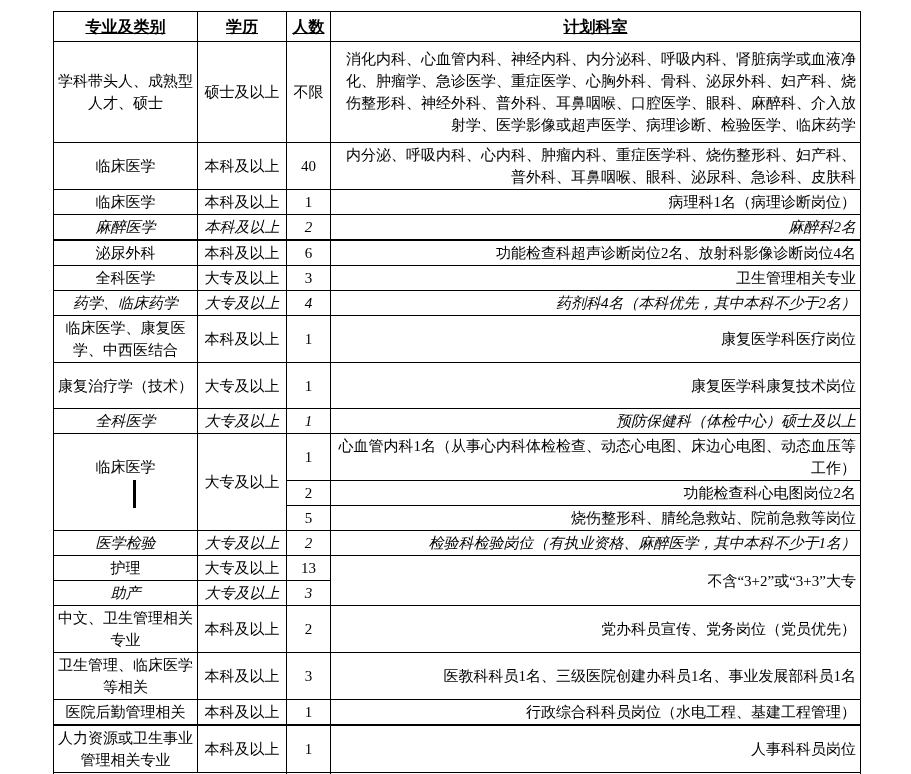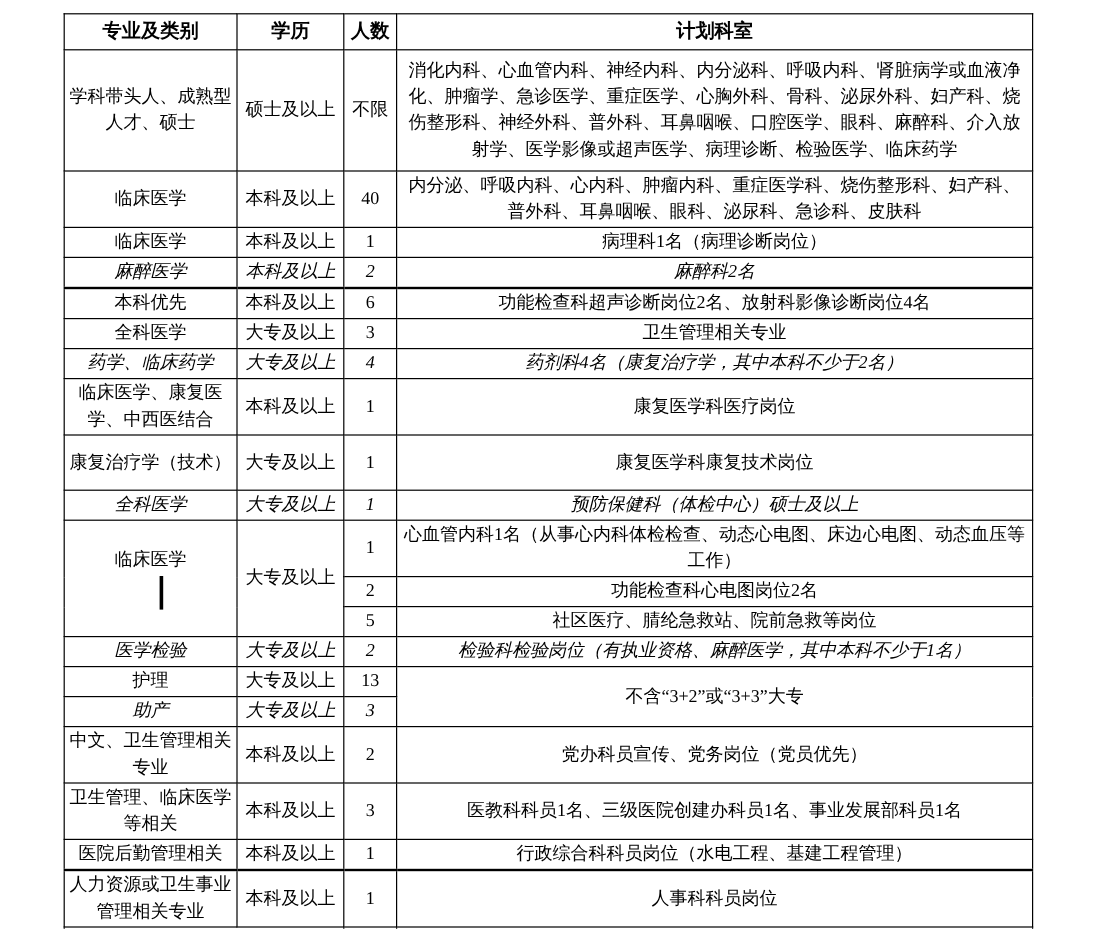--- a/index.html
+++ b/index.html
@@ -25,24 +25,24 @@
     overflow: hidden;
     word-break: break-all;
   }
   .plan th {
     font-weight: bold;
     font-size: 16px;
     text-align: center;
     line-height: 20px;
   }
   .c-major, .c-edu, .c-count, .c-total-label { text-align: center; }
-  .c-dept { text-align: center; line-height: 23px; }
+  .c-dept { text-align: right; line-height: 23px; }
   tr.thick-bottom > th, tr.thick-bottom > td { border-bottom-width: 2px; }
   .h22 { height: 22px; } .h23 { height: 23px; font-style: italic; } .h24 { height: 24px; }
-  .h25 { height: 25px; } .h30 { height: 30px; } .h45 { height: 45px; }
+  .h25 { height: 25px; } .h30 { height: 30px; text-decoration: underline; } .h45 { height: 45px; }
   .h46 { height: 46px; } .h101 { height: 101px; }
   .cursor {
     display: block;
     width: 3px; height: 28px;
     background: #000000;
     margin: 2px auto 0 auto;
     transform: translateX(9px);
   }
 </style>
 </head>
@@ -83,36 +83,36 @@
         <td class="c-count">1</td>
         <td class="c-dept">病理科1名（病理诊断岗位）</td>
       </tr>
       <tr class="h23 thick-bottom">
         <td class="c-major">麻醉医学</td>
         <td class="c-edu">本科及以上</td>
         <td class="c-count">2</td>
         <td class="c-dept">麻醉科2名</td>
       </tr>
       <tr class="h24">
-        <td class="c-major">本科优先</td>
+        <td class="c-major">泌尿外科</td>
         <td class="c-edu">本科及以上</td>
         <td class="c-count">6</td>
         <td class="c-dept">功能检查科超声诊断岗位2名、放射科影像诊断岗位4名</td>
       </tr>
       <tr class="h24">
         <td class="c-major">全科医学</td>
         <td class="c-edu">大专及以上</td>
         <td class="c-count">3</td>
         <td class="c-dept">卫生管理相关专业</td>
       </tr>
       <tr class="h23">
         <td class="c-major">药学、临床药学</td>
         <td class="c-edu">大专及以上</td>
         <td class="c-count">4</td>
-        <td class="c-dept">药剂科4名（康复治疗学，其中本科不少于2名）</td>
+        <td class="c-dept">药剂科4名（本科优先，其中本科不少于2名）</td>
       </tr>
       <tr class="h45">
         <td class="c-major">临床医学、康复医学、中西医结合</td>
         <td class="c-edu">本科及以上</td>
         <td class="c-count">1</td>
         <td class="c-dept">康复医学科医疗岗位</td>
       </tr>
       <tr class="h46">
         <td class="c-major">康复治疗学（技术）</td>
         <td class="c-edu">大专及以上</td>
@@ -133,21 +133,21 @@
         <td class="c-edu" rowspan="3">大专及以上</td>
         <td class="c-count">1</td>
         <td class="c-dept">心血管内科1名（从事心内科体检检查、动态心电图、床边心电图、动态血压等工作）</td>
       </tr>
       <tr class="h25">
         <td class="c-count">2</td>
         <td class="c-dept">功能检查科心电图岗位2名</td>
       </tr>
       <tr class="h25">
         <td class="c-count">5</td>
-        <td class="c-dept">社区医疗、腈纶急救站、院前急救等岗位</td>
+        <td class="c-dept">烧伤整形科、腈纶急救站、院前急救等岗位</td>
       </tr>
       <tr class="h23">
         <td class="c-major">医学检验</td>
         <td class="c-edu">大专及以上</td>
         <td class="c-count">2</td>
         <td class="c-dept">检验科检验岗位（有执业资格、麻醉医学，其中本科不少于1名）</td>
       </tr>
       <tr class="h24">
         <td class="c-major">护理</td>
         <td class="c-edu">大专及以上</td>

